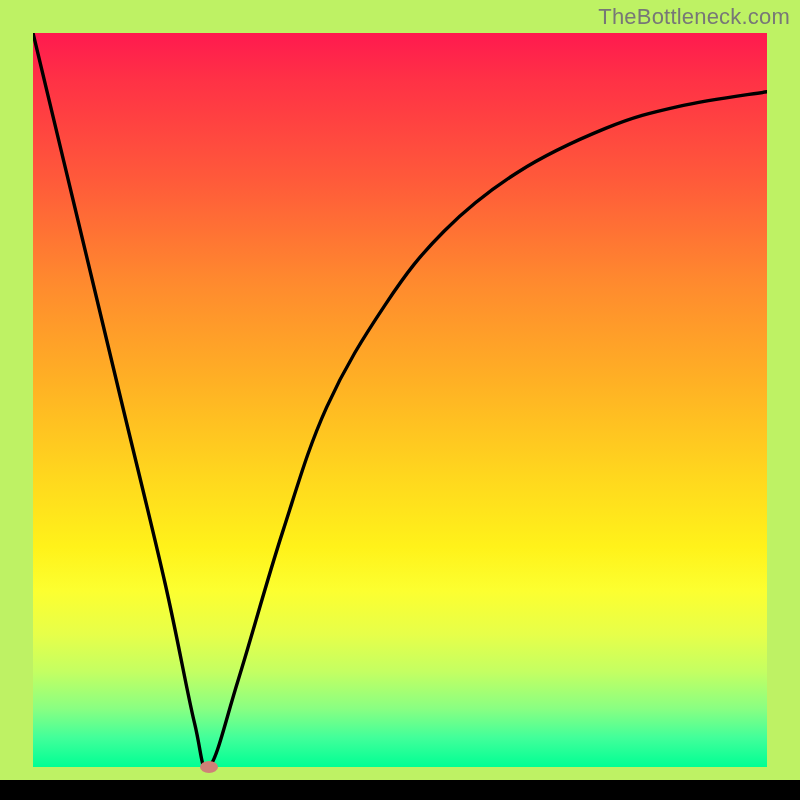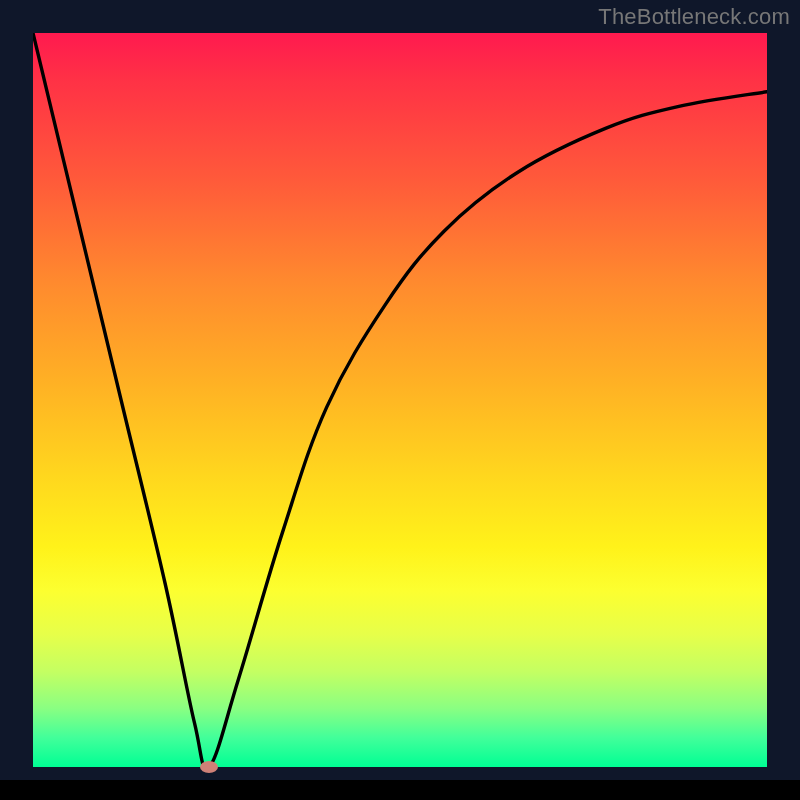--- a/index.html
+++ b/index.html
@@ -10,21 +10,21 @@
     background: #000;
     overflow: hidden;
     font-family: Arial, Helvetica, sans-serif;
   }
   .frame {
     position: absolute;
     top: 0;
     left: 0;
     width: 800px;
     height: 780px;
-    background: #0f172a;
+    background: #bef264;
   }
   .plot {
     position: absolute;
     top: 33px;
     left: 33px;
     width: 734px;
     height: 734px;
     background: linear-gradient(to bottom,
       #ff1a4f 0%,
       #ff3046 6%,

